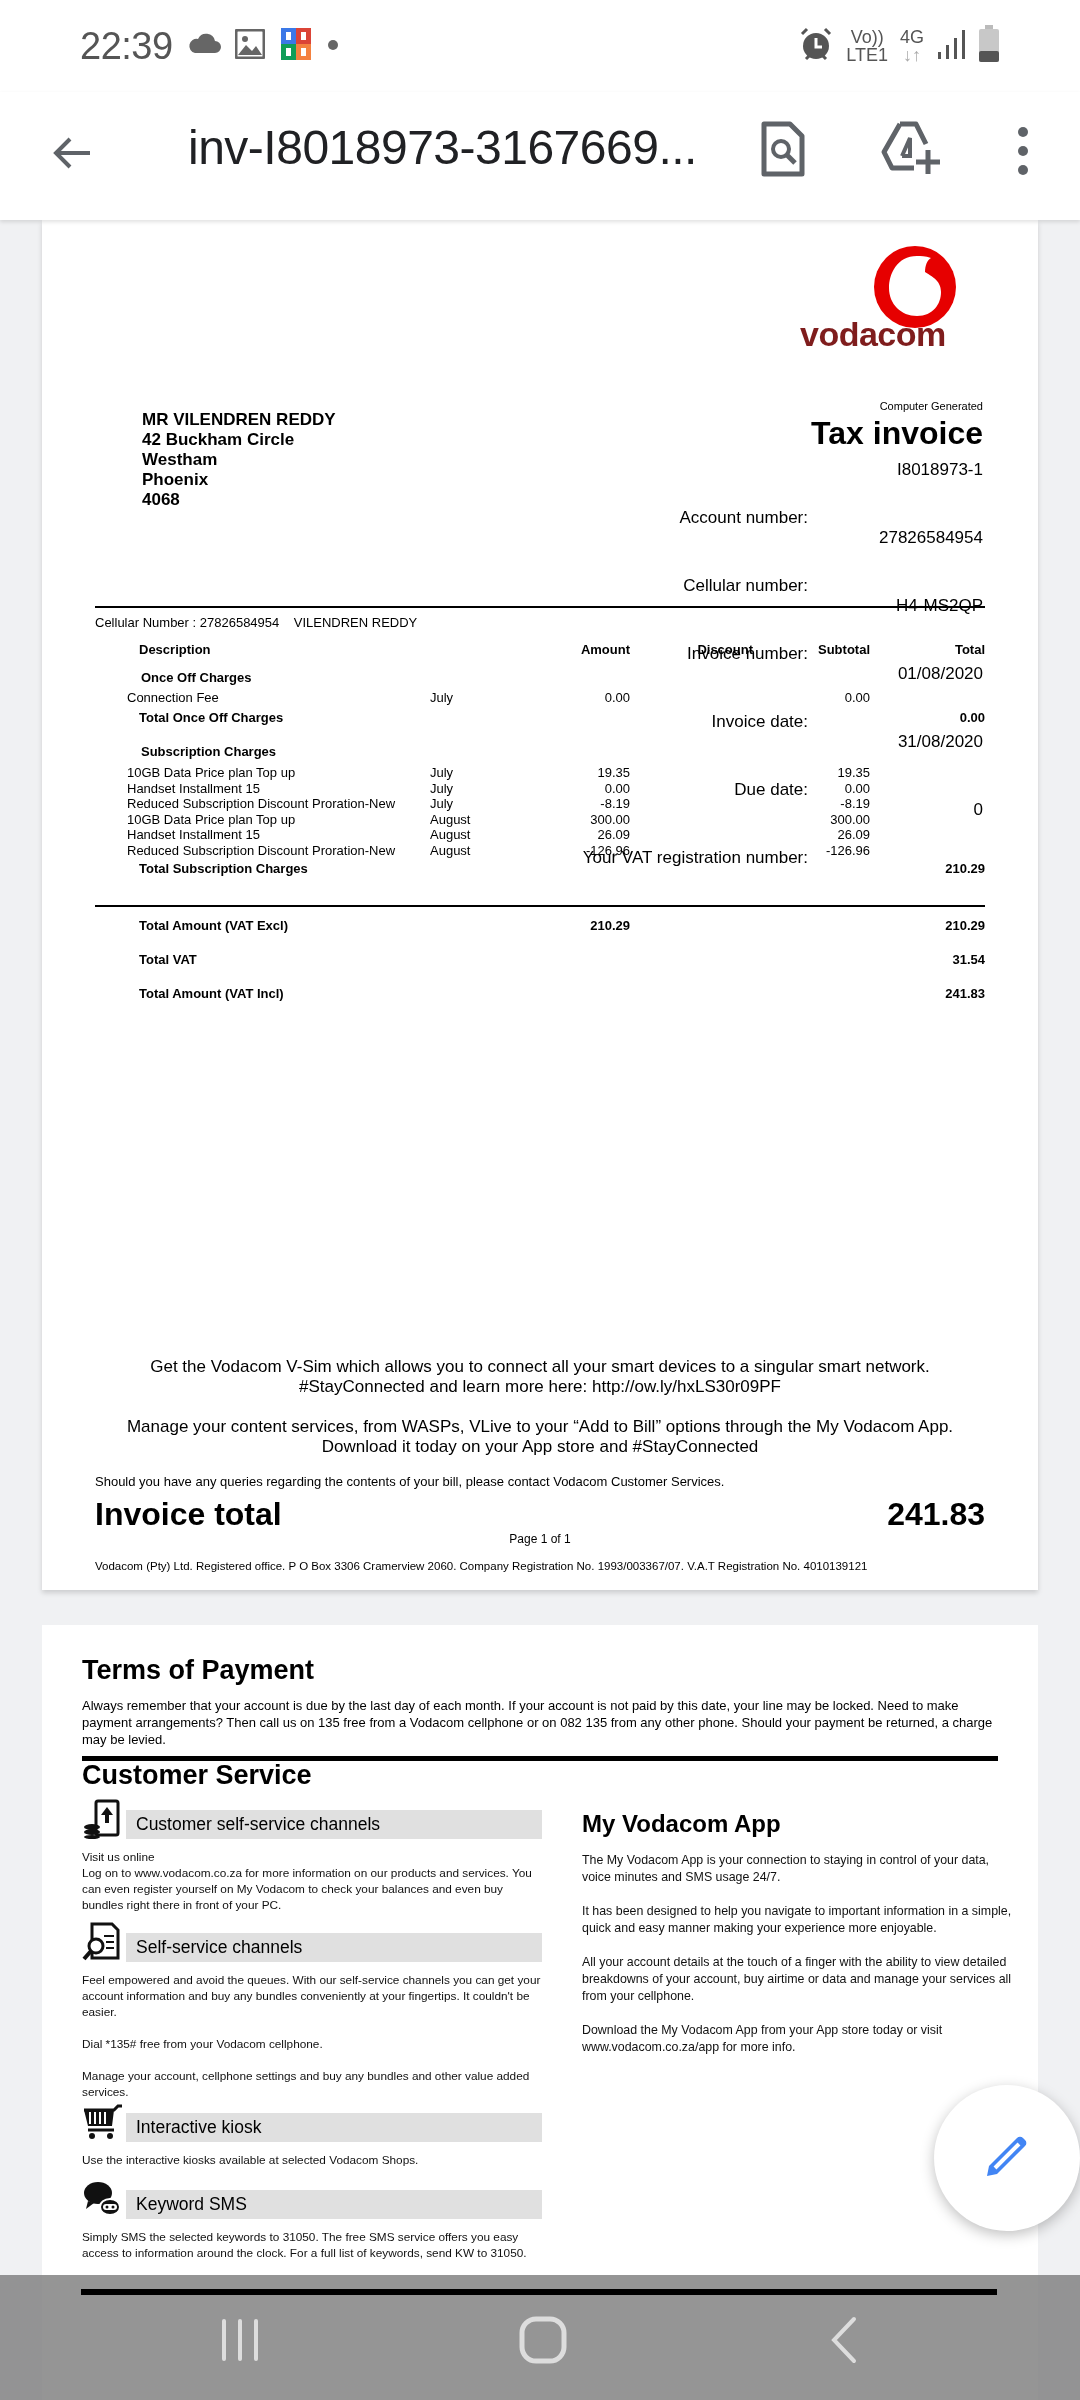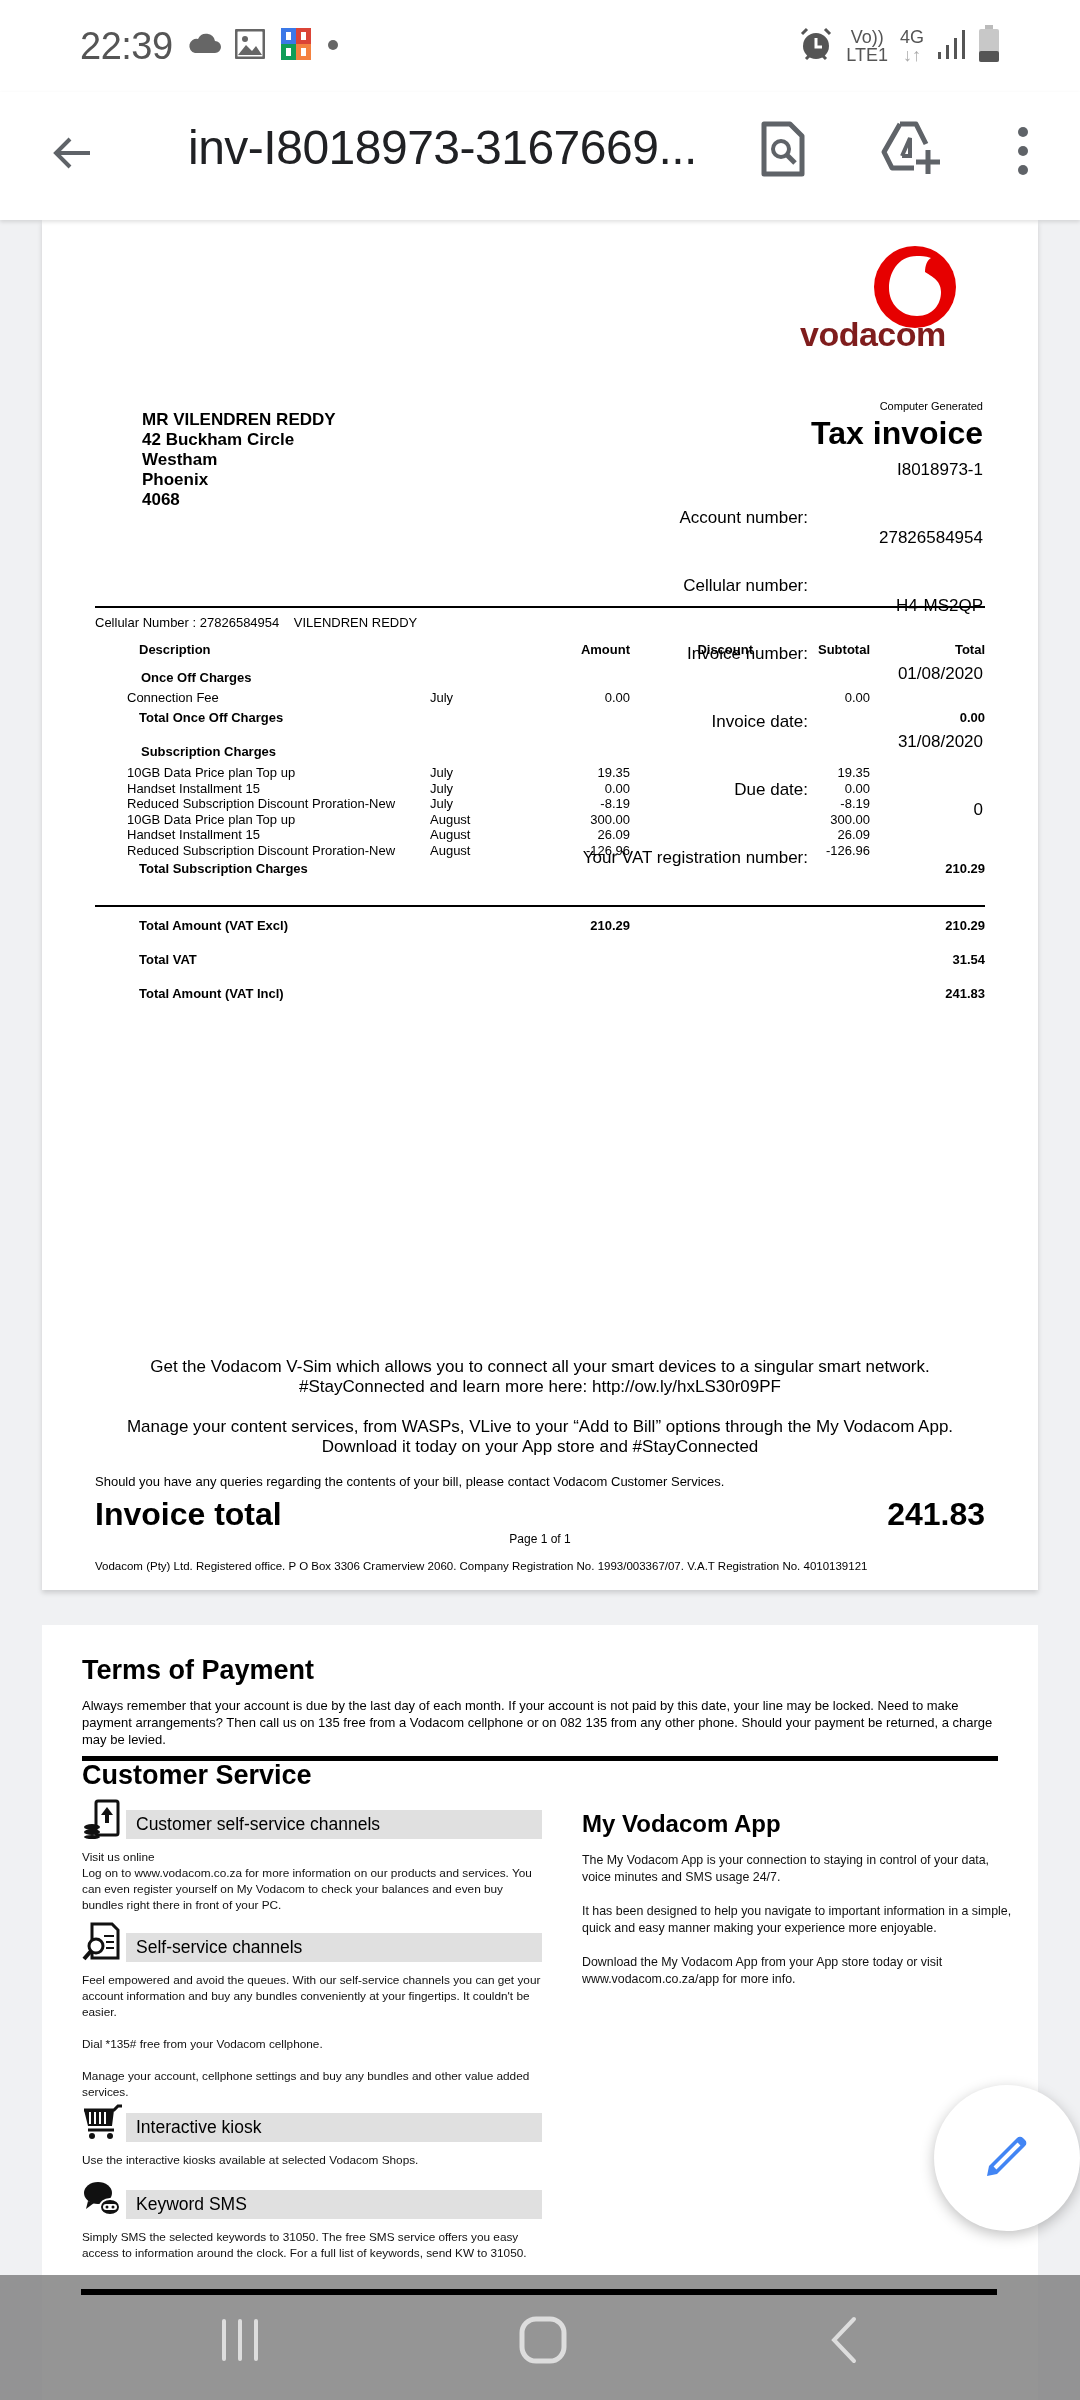--- a/index.html
+++ b/index.html
@@ -379,20 +379,21 @@
     </div>
     <div class="sec-text">
       <div>Simply SMS the selected keywords to 31050. The free SMS service offers you easy access to information around the clock. For a full list of keywords, send KW to 31050.</div>
     </div>
   </div>
 
   <div class="app-col" style="top:185px">
     <h3>My Vodacom App</h3>
     <p>The My Vodacom App is your connection to staying in control of your data, voice minutes and SMS usage 24/7.</p>
     <p>It has been designed to help you navigate to important information in a simple, quick and easy manner making your experience more enjoyable.</p>
+    <p>All your account details at the touch of a finger with the ability to view detailed breakdowns of your account, buy airtime or data and manage your services all from your cellphone.</p>
     <p>Download the My Vodacom App from your App store today or visit www.vodacom.co.za/app for more info.</p>
   </div>
 </div>
 
 <div class="fab">
   <span>
     <svg width="52" height="52" viewBox="0 0 52 52">
         <path d="M6 46 L8 36 L36 8 a4 4 0 0 1 6 0 l2 2 a4 4 0 0 1 0 6 L16 44z" fill="#4285f4"></path>
         <path d="M14 38 L38 14" stroke="#fff" stroke-width="4"></path>
       </svg>

